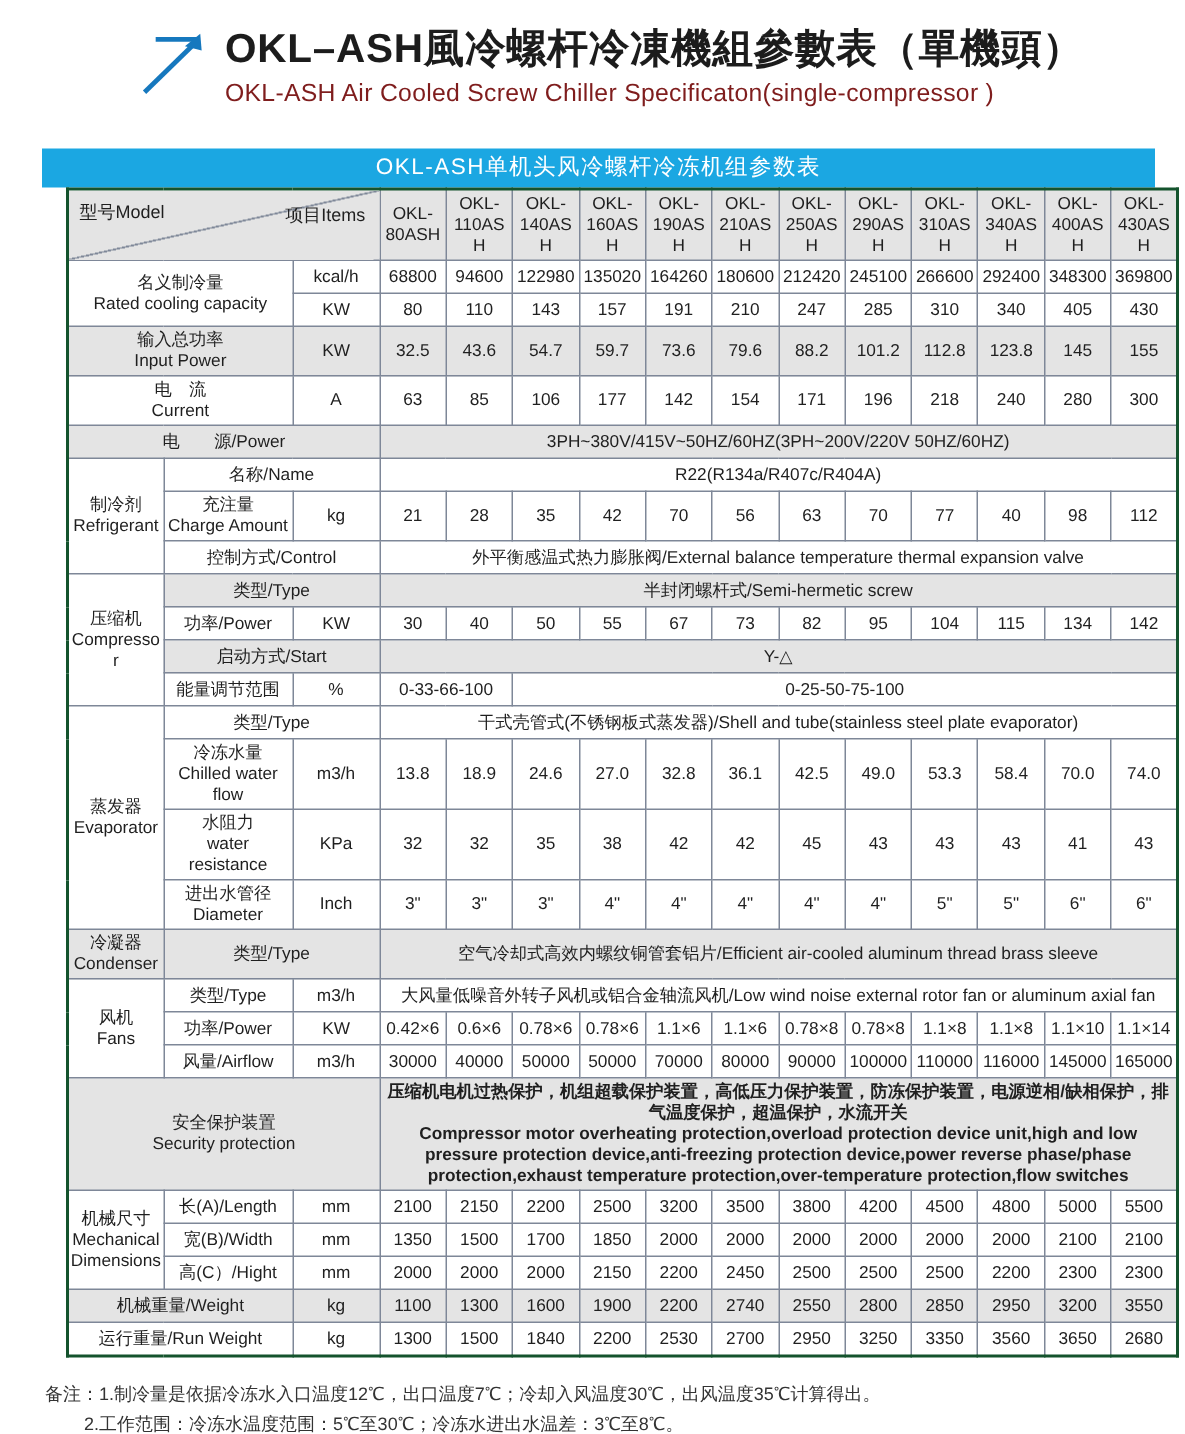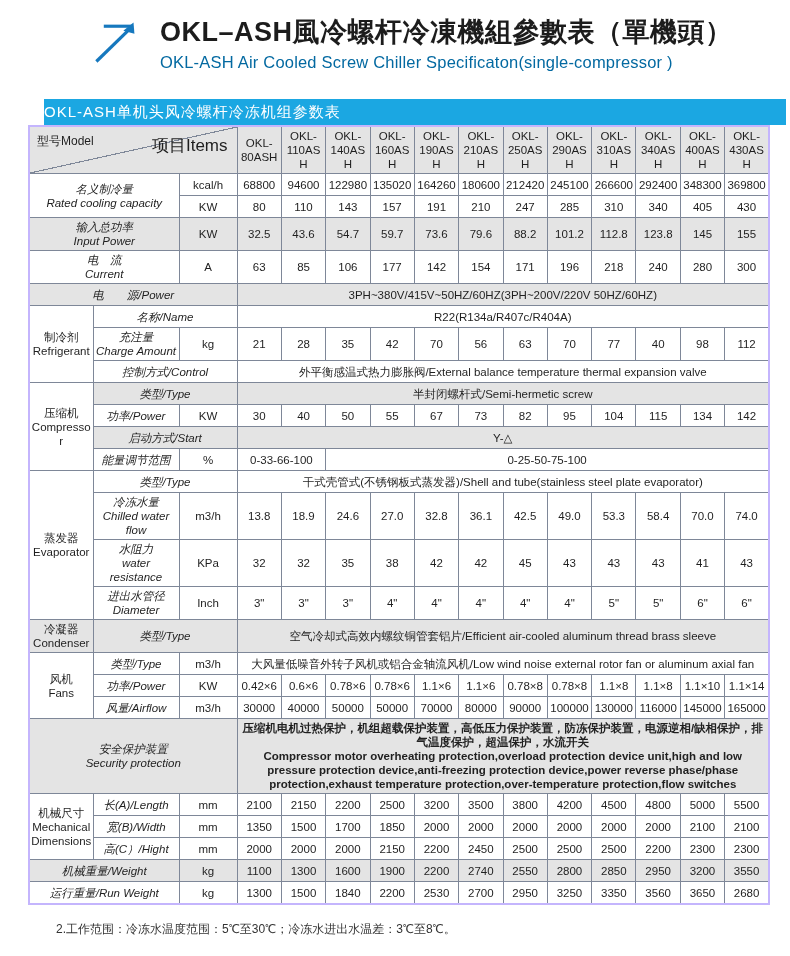--- a/index.html
+++ b/index.html
@@ -6,59 +6,59 @@
   body {
     width:790px; min-height:956px;
     font-family:"Liberation Sans", sans-serif;
     color:#222; position:relative;
   }
   .page { padding:10px 0 10px 0; }
 
   
   .hdr { display:flex; align-items:flex-start; margin:4px 0 0 88px; }
   .logo { width:52px; height:52px; flex:0 0 52px; margin-top:2px; }
-  .titles { margin-left:20px; }
+  .titles { margin-left:10px; }
   .t-zh { font-size:27px; font-weight:700; color:#1c1c1c; letter-spacing:0.5px; white-space:nowrap; }
-  .t-en { font-size:16.5px; color:#0369a1; margin-top:3px; letter-spacing:0.2px; }
+  .t-en { font-size:16.5px; color:#7f1d1d; margin-top:3px; letter-spacing:0.2px; }
 
   
   .banner {
-    width:742px; margin:27px 0 0 44px;
+    width:742px; margin:27px 0 0 28px;
     background:#1ba7e2; color:#ffffff;
-    font-size:15px; font-weight:500;
+    text-align:center; font-size:15px; font-weight:500;
     height:26px; line-height:26px; letter-spacing:1px;
   }
 
   
   table.spec {
-    width:742px; margin-left:28px;
+    width:742px; margin-left:44px;
     border-collapse:collapse; table-layout:fixed;
-    border:2px solid #c4b5fd;
+    border:2px solid #14532d;
   }
   table.spec td {
     border:1px solid #7e8798;
     font-size:11.5px; line-height:1.22;
     text-align:center; vertical-align:middle;
     padding:2px 1px; height:17px;
     white-space:pre-line; word-wrap:break-word;
     color:#1f1f1f;
   }
   td.shade { background:#e4e4e4; }
   td.model { font-size:12px; line-height:1.15; padding:3px 0; }
-  td.lbl   { font-size:11.5px;font-style:italic; }
+  td.lbl   { font-size:11.5px; }
   td.cat   { font-size:11.5px; }
   td.unit  { font-size:11.5px; }
   td.txt-left { text-align:left; padding:3px 7px; line-height:1.45;font-weight:bold; }
   td.corner {
     position:relative; height:30px; padding:0;
     background-image:linear-gradient(to bottom right,
       transparent 49.4%, #7e8798 49.4%, #7e8798 50.6%, transparent 50.6%);
   }
   .corner-model { position:absolute; left:7px;  top:7px;  font-size:12px; }
-  .corner-items { position:absolute; right:9px; top:9px;  font-size:17px; }
+  .corner-items { position:absolute; right:9px; top:9px;  font-size:12px; }
 
   
   .notes { margin:15px 0 0 30px; width:740px; }
   .notes-zh { font-size:12px; color:#333; }
   .notes-zh div { line-height:1.6; }
   .notes-zh .indent { padding-left:26px; }
 </style>
 </head>
 <body>
 
@@ -345,21 +345,21 @@
           <td class="lbl">风量/Airflow</td>
           <td class="unit">m3/h</td>
           <td>30000</td>
           <td>40000</td>
           <td>50000</td>
           <td>50000</td>
           <td>70000</td>
           <td>80000</td>
           <td>90000</td>
           <td>100000</td>
-          <td>130000</td>
+          <td>110000</td>
           <td>116000</td>
           <td>145000</td>
           <td>165000</td>
         </tr>
         <tr>
           <td class="lbl shade" colspan="3">安全保护装置
 Security protection</td>
           <td class="txt-left shade" colspan="12">压缩机电机过热保护，机组超载保护装置，高低压力保护装置，防冻保护装置，电源逆相/缺相保护，排气温度保护，超温保护，水流开关
 Compressor motor overheating protection,overload protection device unit,high and low pressure protection device,anti-freezing protection device,power reverse phase/phase protection,exhaust temperature protection,over-temperature protection,flow switches</td>
         </tr>
@@ -444,18 +444,19 @@
           <td>3350</td>
           <td>3560</td>
           <td>3650</td>
           <td>2680</td>
         </tr>
       </tbody>
   </table>
 
   <div class="notes">
     <div class="notes-zh">
+        <div>备注：1.制冷量是依据冷冻水入口温度12℃，出口温度7℃；冷却入风温度30℃，出风温度35℃计算得出。</div>
         <div class="indent">2.工作范围：冷冻水温度范围：5℃至30℃；冷冻水进出水温差：3℃至8℃。</div>
       </div>
 
   </div>
 
 </div>
 
 </body></html>

